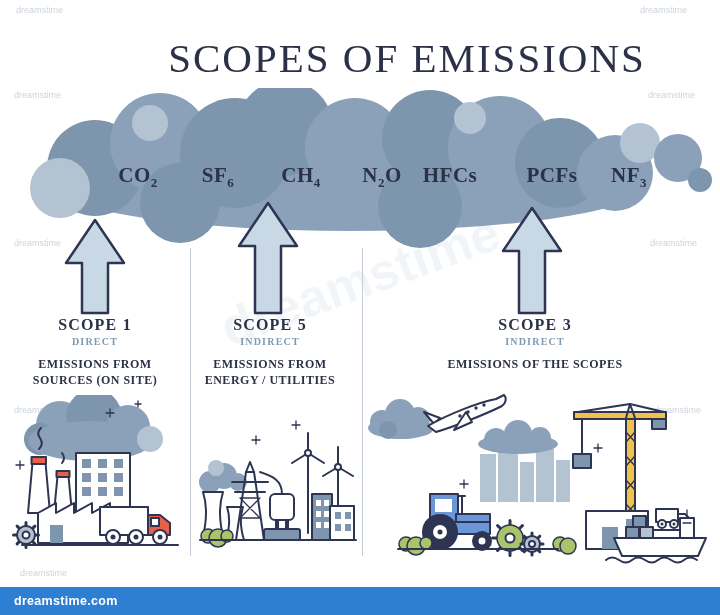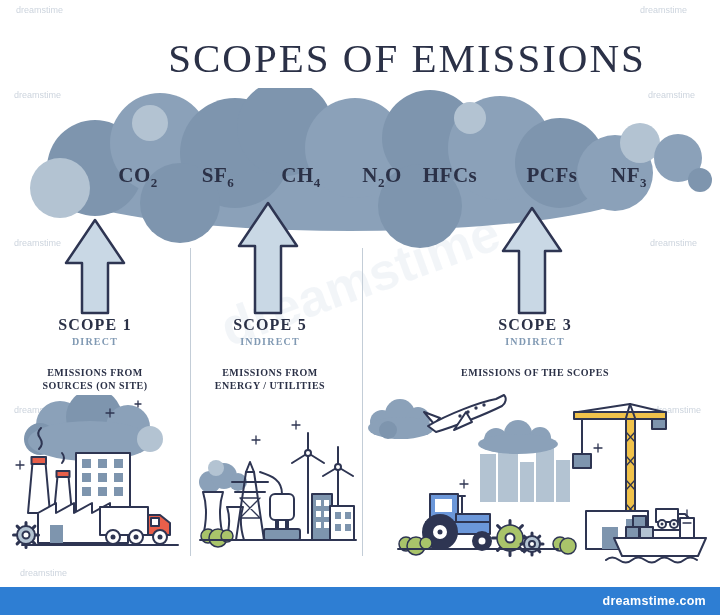--- a/index.html
+++ b/index.html
@@ -16,21 +16,21 @@
   .gases{position:absolute;top:163px;left:0;width:652px;height:30px;margin-left:28px;}
   .gas{
     position:absolute;transform:translateX(-50%);white-space:nowrap;
     font-size:21px;font-weight:bold;color:var(--text,#2b3147);letter-spacing:0.5px;
   }
   .gas sub{font-size:13px;}
   .divider{position:absolute;top:248px;width:1px;height:308px;background:#c3cdd7;}
   .scope{position:absolute;top:316px;text-align:center;}
   .scope-label{font-size:16px;font-weight:bold;color:var(--text,#2b3147);letter-spacing:1.2px;}
   .scope-type{font-size:10px;font-weight:bold;color:var(--muted,#8099b3);letter-spacing:1.2px;margin-top:2px;}
-  .scope-desc{font-size:10px;font-weight:bold;color:var(--text,#2b3147);letter-spacing:0.5px;line-height:1.3;margin-top:19px;}
+  .scope-desc{font-size:12px;font-weight:bold;color:var(--text,#2b3147);letter-spacing:0.5px;line-height:1.3;margin-top:10px;}
   .illu{position:absolute;}
   
   .s{stroke:var(--ink,#2e3552);stroke-width:2;fill:none;stroke-linecap:round;stroke-linejoin:round;}
   .s1{stroke:var(--ink,#2e3552);stroke-width:1.3;fill:none;stroke-linecap:round;stroke-linejoin:round;}
   .sw{stroke:var(--ink,#2e3552);stroke-width:2;fill:#fff;stroke-linejoin:round;stroke-linecap:round;}
   .cl{fill:var(--cloud,#8ba1b9);}
   .cd{fill:var(--cloudDark,#7e95ae);}
   .lt{fill:var(--cloudLight,#b3c3d2);}
   .inkF{fill:var(--ink,#2e3552);}
   .rdF{fill:var(--red,#e85f4a);stroke:var(--ink,#2e3552);stroke-width:2;stroke-linejoin:round;}
@@ -47,21 +47,21 @@
     font-family:"Liberation Sans","DejaVu Sans",sans-serif;pointer-events:none;
   }
   .wm-big{
     position:absolute;left:360px;top:280px;transform:translate(-50%,-50%) rotate(-20deg);
     font-size:52px;opacity:0.06;color:#3c6a9e;font-family:"Liberation Sans","DejaVu Sans",sans-serif;
     font-weight:bold;pointer-events:none;white-space:nowrap;
   }
   .footer{
     position:absolute;left:0;bottom:0;width:720px;height:28px;background:var(--footer,#2e7ed3);
     color:#fff;font-family:"Liberation Sans","DejaVu Sans",sans-serif;
-    display:flex;align-items:center;justify-content:flex-end;
+    display:flex;align-items:center;justify-content:space-between;
     padding:0 14px;box-sizing:border-box;margin-top:32px;
   }
   .footer-site{font-size:12.5px;font-weight:bold;letter-spacing:0.3px;}
   .footer-right{display:flex;gap:8px;align-items:center;font-size:12.5px;font-weight:bold;}
 </style>
 </head>
 <body>
 
 <span class="wm" style="left:16px;top:5px">dreamstime</span>
 <span class="wm" style="left:640px;top:5px">dreamstime</span>

